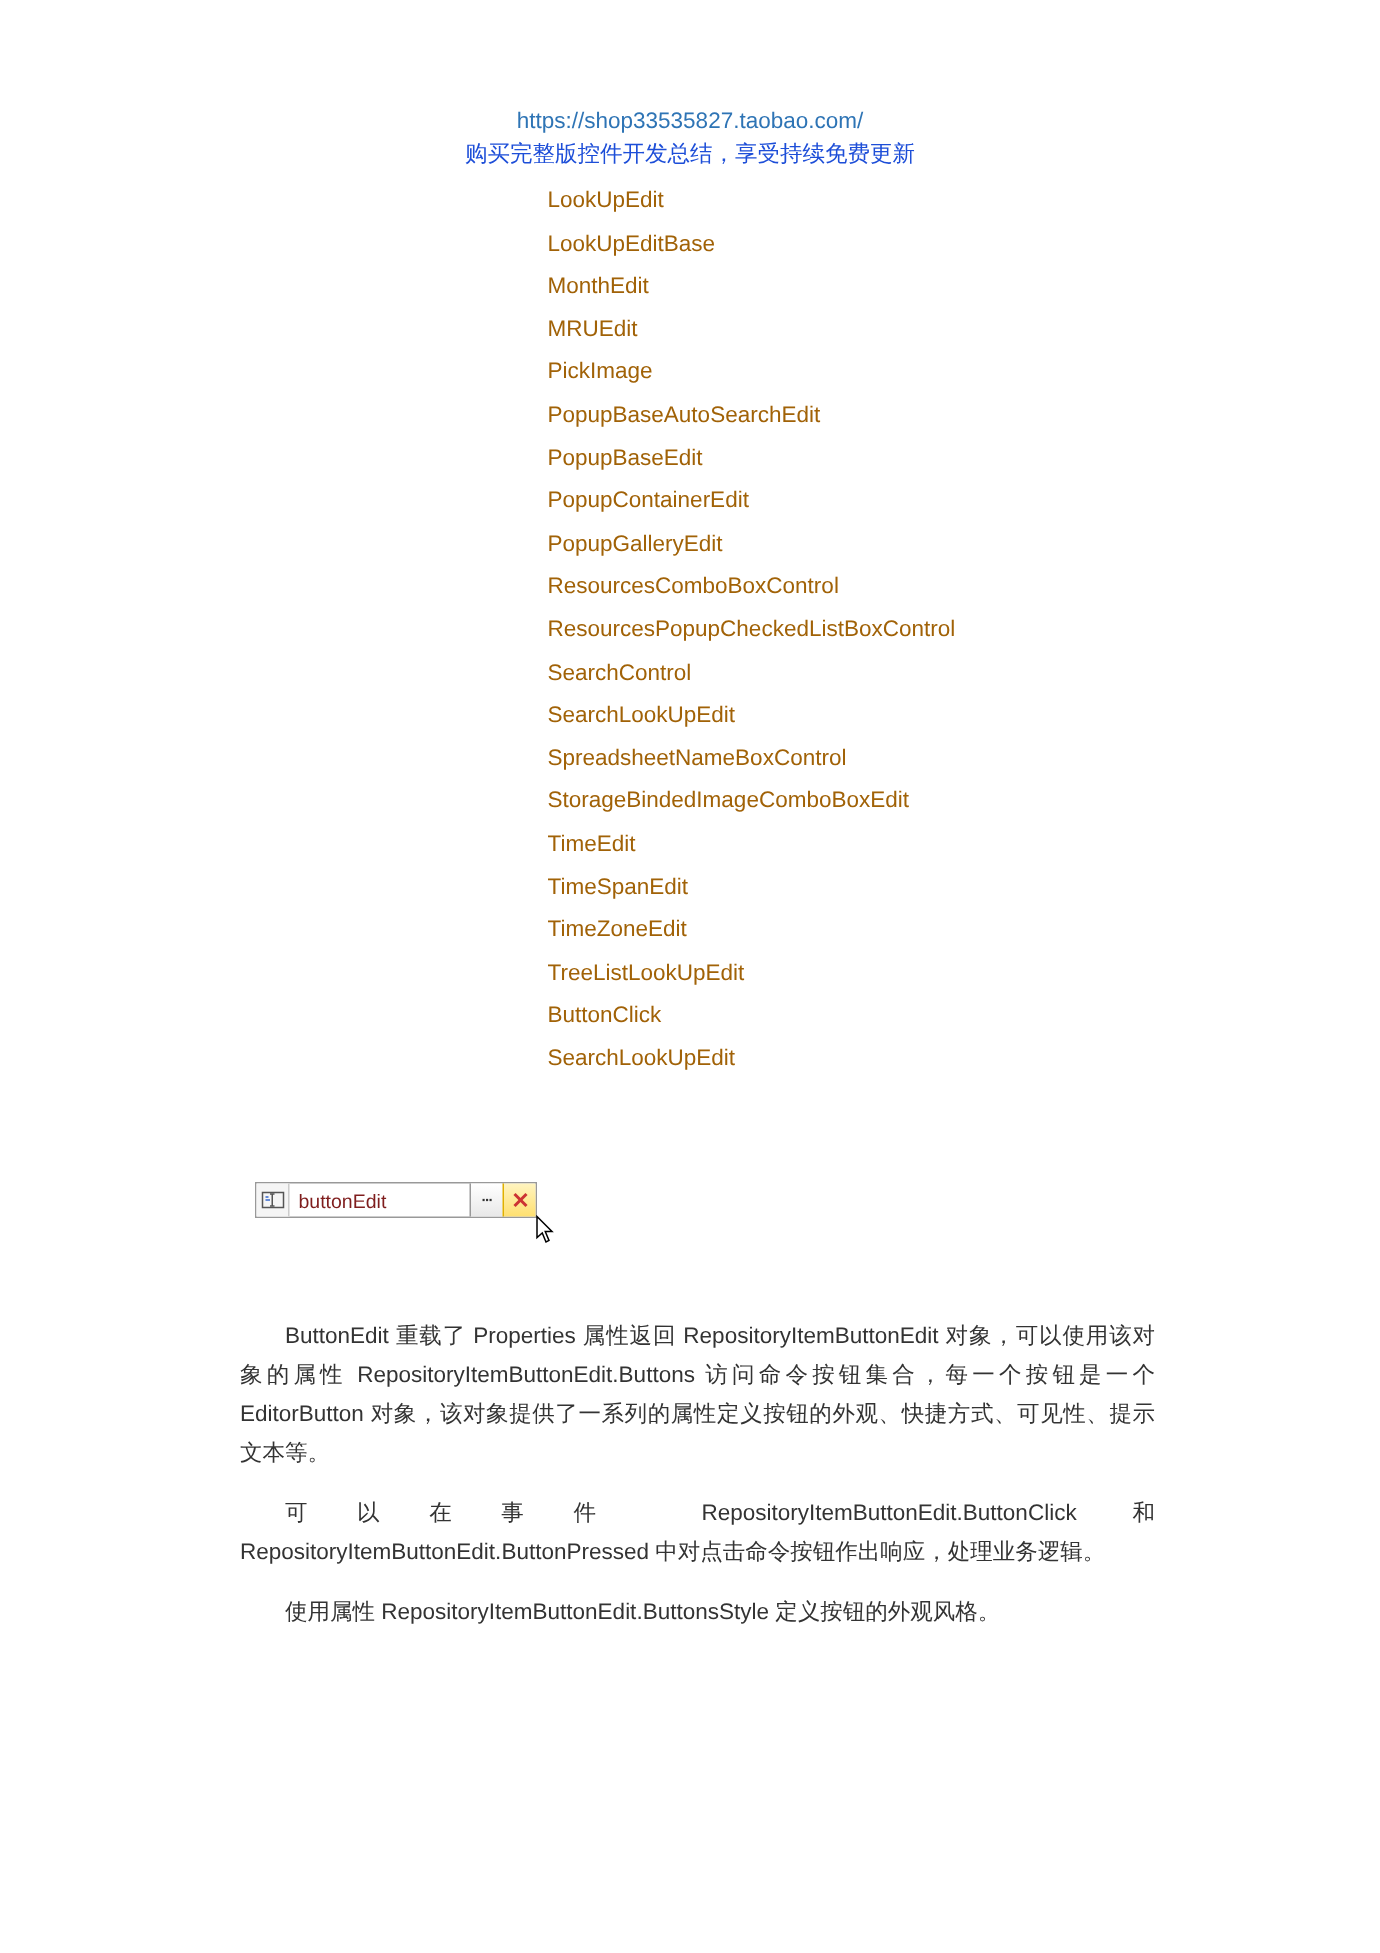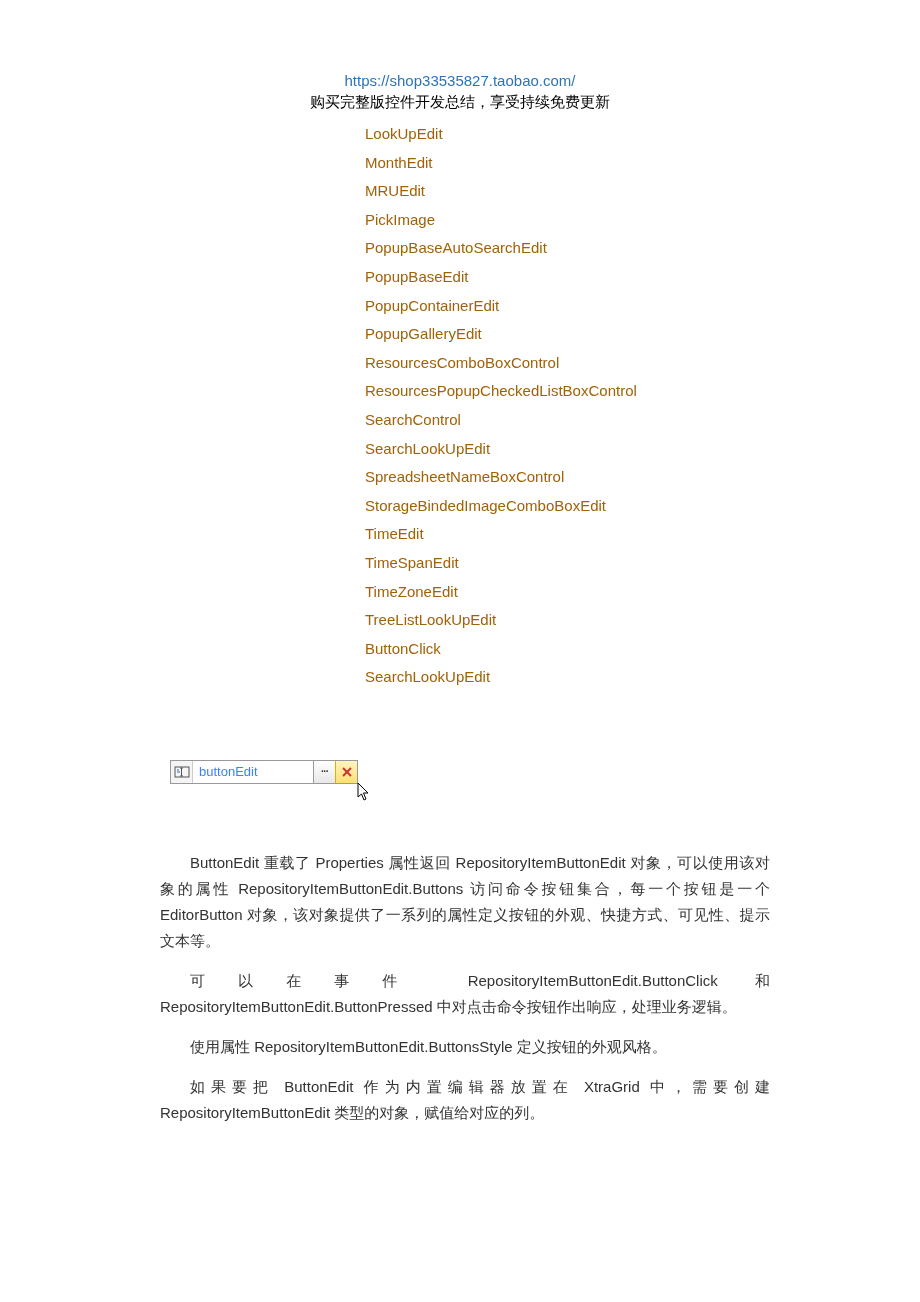--- a/index.html
+++ b/index.html
@@ -17,21 +17,21 @@
       padding: 72px 0 0 0;
     }
     .header-link {
       text-align: center;
       color: #2e74b5;
       font-size: 15px;
       margin-bottom: 4px;
     }
     .header-subtitle {
       text-align: center;
-      color: #000000;
+      color: #1d4ed8;
       font-size: 15px;
       margin-bottom: 8px;
     }
     .list-block {
       margin-left: 365px;
       line-height: 28.6px;
     }
     .list-item {
       color: #a16207;
       font-size: 15px;
@@ -74,21 +74,21 @@
       border-right: 1px solid #cccccc;
       background: #f5f5f5;
     }
     .be-icon-cell svg {
       display: block;
     }
     .be-text-cell {
       width: 120px;
       padding: 0 6px;
       font-size: 13px;
-      color: #3b82f6;
+      color: #7f1d1d;
       display: flex;
       align-items: center;
       font-family: "Segoe UI", Tahoma, sans-serif;
     }
     .be-ellipsis-btn {
       width: 22px;
       display: flex;
       align-items: center;
       justify-content: center;
       border-left: 1px solid #999999;
@@ -117,20 +117,21 @@
     }
   </style>
 </head>
 <body>
 
 <div class="header-link">https://shop33535827.taobao.com/</div>
 <div class="header-subtitle">购买完整版控件开发总结，享受持续免费更新</div>
 
 <div class="list-block">
   <div class="list-item">LookUpEdit</div>
+  <div class="list-item">LookUpEditBase</div>
   <div class="list-item">MonthEdit</div>
   <div class="list-item">MRUEdit</div>
   <div class="list-item">PickImage</div>
   <div class="list-item">PopupBaseAutoSearchEdit</div>
   <div class="list-item">PopupBaseEdit</div>
   <div class="list-item">PopupContainerEdit</div>
   <div class="list-item">PopupGalleryEdit</div>
   <div class="list-item">ResourcesComboBoxControl</div>
   <div class="list-item">ResourcesPopupCheckedListBoxControl</div>
   <div class="list-item">SearchControl</div>
@@ -175,15 +176,14 @@
       <path d="M2 1 L2 15 L5.5 12 L8 18 L10 17 L7.5 11 L12 11 Z" fill="#ffffff" stroke="#000000" stroke-width="1"></path>
     </svg>
   </div>
 
   <p class="para para-indent">ButtonEdit 重载了 Properties 属性返回 RepositoryItemButtonEdit 对象，可以使用该对象的属性 RepositoryItemButtonEdit.Buttons 访问命令按钮集合，每一个按钮是一个 EditorButton 对象，该对象提供了一系列的属性定义按钮的外观、快捷方式、可见性、提示文本等。</p>
 
   <p class="para para-indent">可以在事件 RepositoryItemButtonEdit.ButtonClick 和 RepositoryItemButtonEdit.ButtonPressed 中对点击命令按钮作出响应，处理业务逻辑。</p>
 
   <p class="para para-indent">使用属性 RepositoryItemButtonEdit.ButtonsStyle 定义按钮的外观风格。</p>
 
-  <p class="para para-indent">如果要把 ButtonEdit 作为内置编辑器放置在 XtraGrid 中，需要创建 RepositoryItemButtonEdit 类型的对象，赋值给对应的列。</p>
 
 </div>
 
 </body></html>

